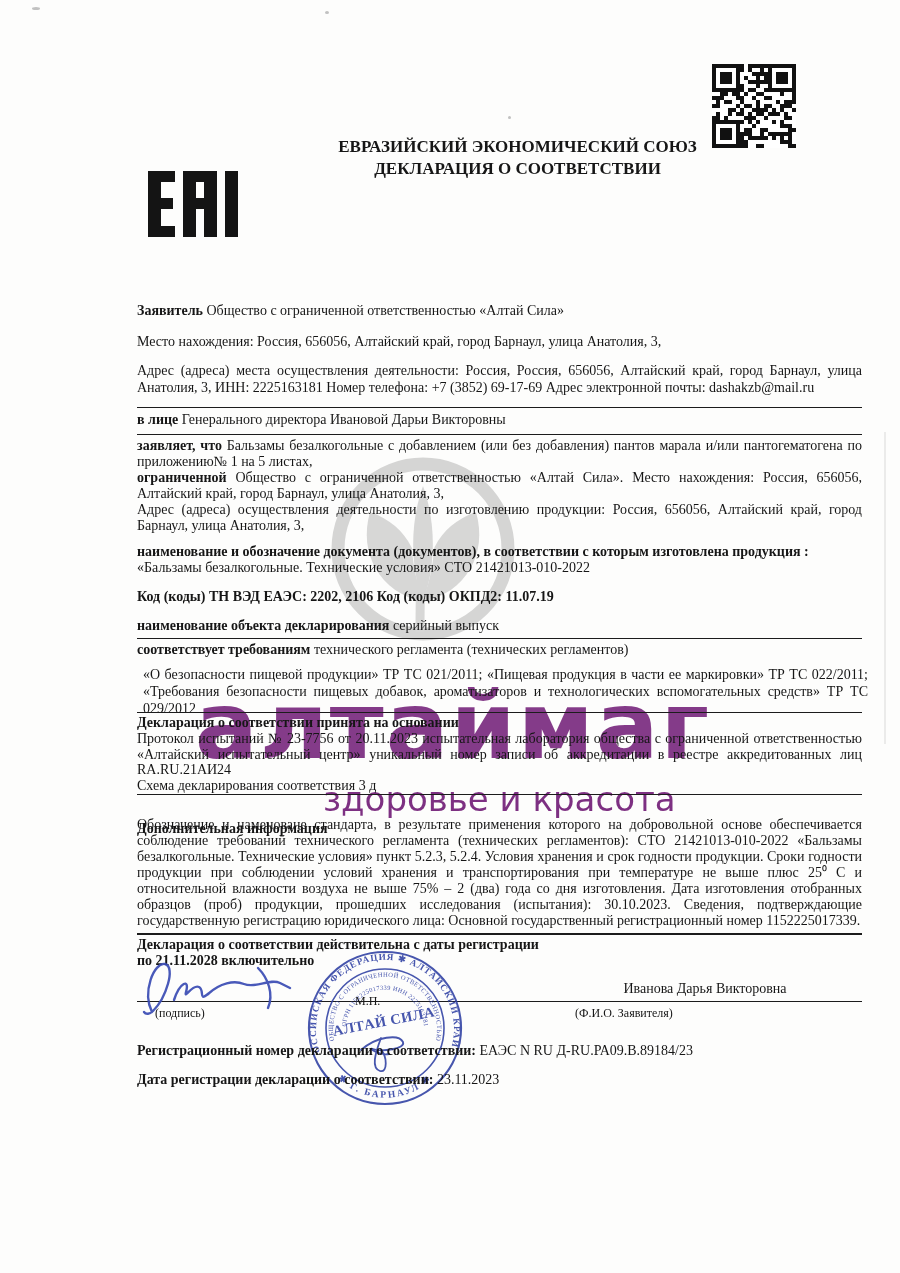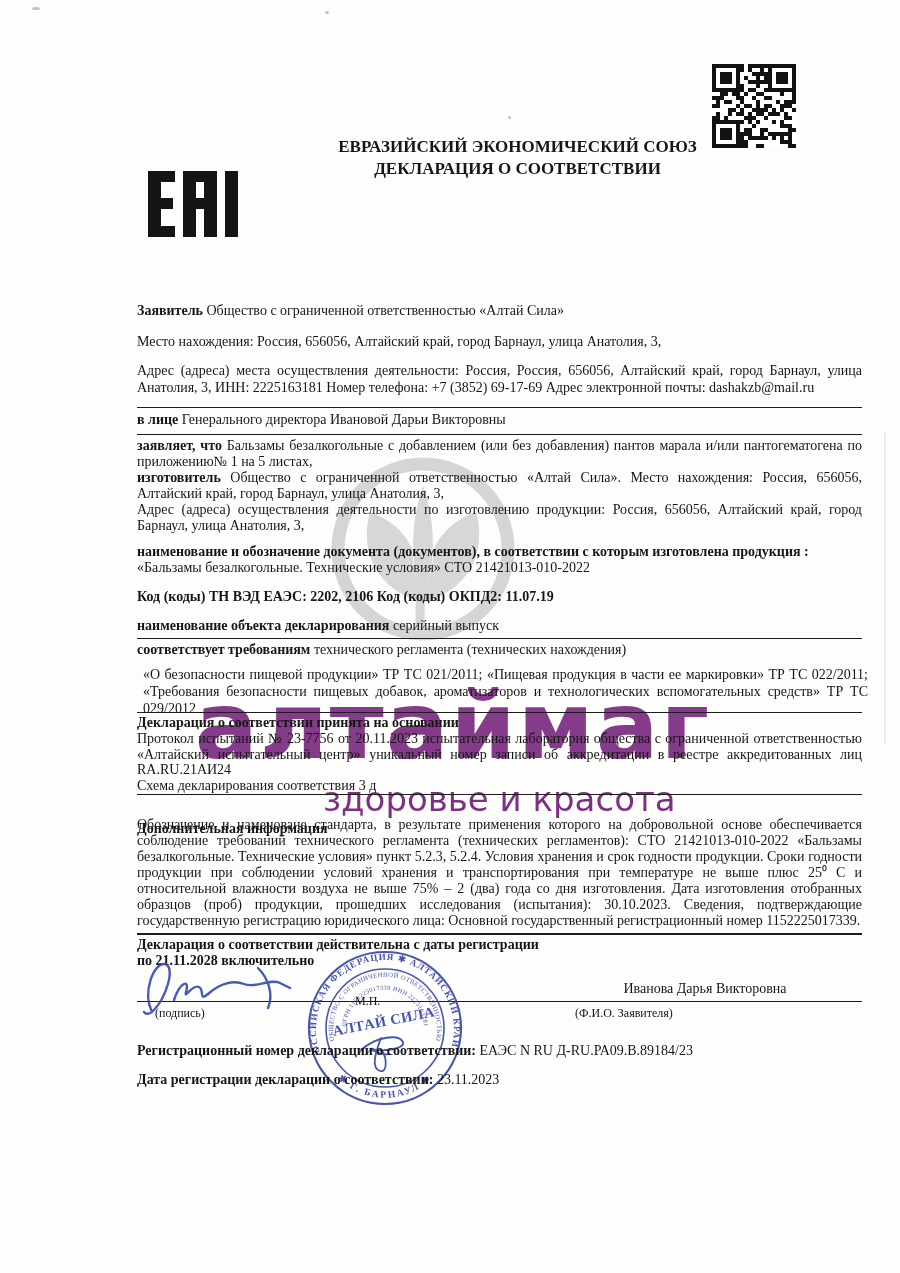--- a/index.html
+++ b/index.html
@@ -85,39 +85,39 @@
   <div class="rule thin" style="top:407px;"></div>
   <div class="abs body-text" style="left:137px;top:412px;width:725px;">
     <span class="b">в лице</span>
     <span>Генерального директора Ивановой Дарьи Викторовны</span>
   </div>
   <div class="rule thin" style="top:434px;"></div>
 
   <div class="abs body-text just" style="left:137px;top:438px;width:725px;">
     <span class="b">заявляет, что</span>
     <span>Бальзамы безалкогольные с добавлением (или без добавления) пантов марала и/или пантогематогена по приложению№ 1 на  5 листах,</span><br>
-    <span class="b">изготовитель</span>
+    <span class="b">ограниченной</span>
     <span>Общество с ограниченной ответственностью «Алтай Сила». Место нахождения: Россия, 656056, Алтайский край, город Барнаул, улица Анатолия, 3,</span><br>
     <span>Адрес (адреса) осуществления деятельности по изготовлению продукции: Россия, 656056, Алтайский край, город Барнаул, улица Анатолия, 3,</span>
   </div>
 
   <div class="abs body-text b" style="left:137px;top:544px;width:725px;">наименование и обозначение документа (документов), в соответствии с которым изготовлена продукция :</div>
   <div class="abs body-text" style="left:137px;top:560px;width:725px;">«Бальзамы безалкогольные. Технические условия» СТО 21421013-010-2022</div>
 
   <div class="abs body-text b" style="left:137px;top:589px;width:725px;">Код (коды) ТН ВЭД ЕАЭС: 2202, 2106   Код (коды) ОКПД2: 11.07.19</div>
 
   <div class="abs body-text" style="left:137px;top:618px;width:725px;">
     <span class="b">наименование объекта декларирования</span>
     <span>серийный выпуск</span>
   </div>
 
   <div class="rule thin" style="top:638px;"></div>
   <div class="abs body-text" style="left:137px;top:642px;width:725px;">
     <span class="b">соответствует  требованиям</span>
-    <span>технического регламента (технических нахождения)</span>
+    <span>технического регламента (технических регламентов)</span>
   </div>
 
   <div class="abs body-text just" style="left:137px;top:666px;width:725px;line-height:17px;margin-left:6px;">«О безопасности пищевой продукции» ТР ТС 021/2011; «Пищевая продукция в части ее маркировки» ТР ТС 022/2011; «Требования безопасности пищевых добавок, ароматизаторов и технологических вспомогательных средств» ТР ТС 029/2012</div>
 
   <div class="rule thin" style="top:712px;"></div>
   <div class="abs body-text b" style="left:137px;top:715px;width:725px;">Декларация о соответствии принята на основании</div>
   <div class="abs body-text just" style="left:137px;top:731px;width:725px;line-height:15.5px;">Протокол испытаний № 23-7756 от 20.11.2023 испытательная лаборатория общества с ограниченной ответственностью «Алтайский испытательный центр» уникальный номер записи об аккредитации в реестре аккредитованных лиц RA.RU.21АИ24</div>
   <div class="abs body-text" style="left:137px;top:778px;width:725px;">Схема декларирования соответствия 3 д</div>
 
   <div class="rule thin" style="top:794px;"></div>

